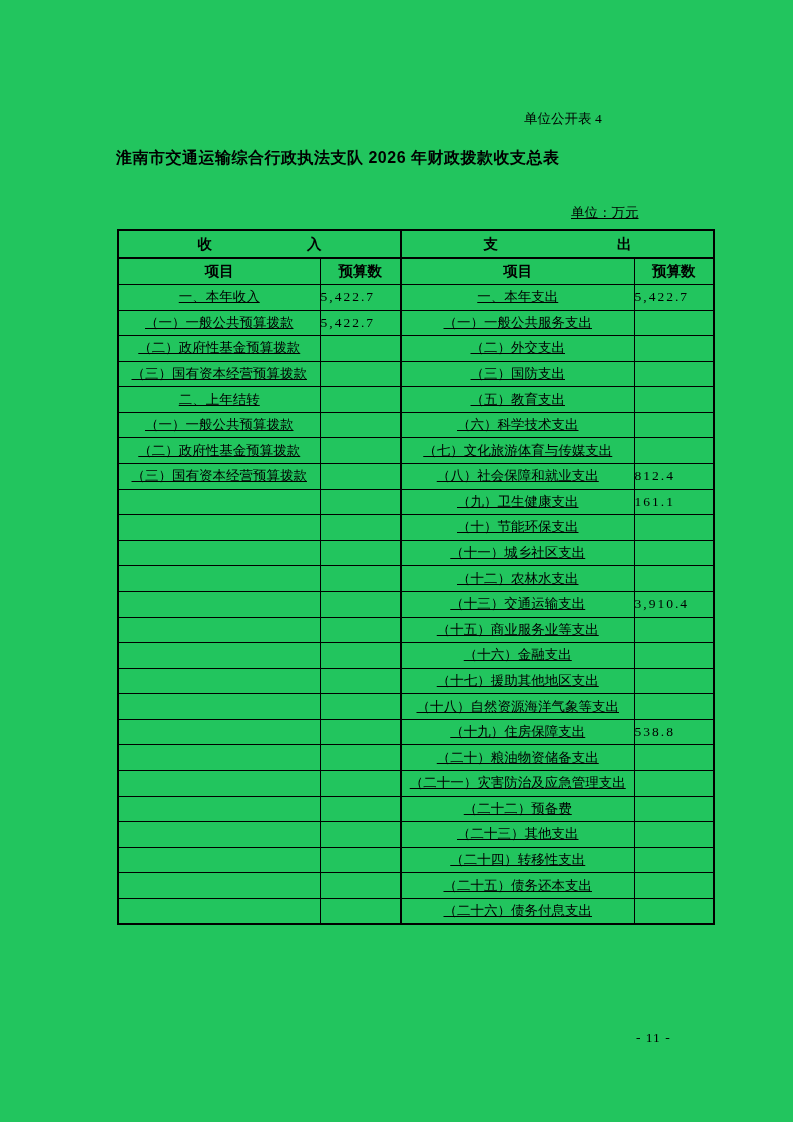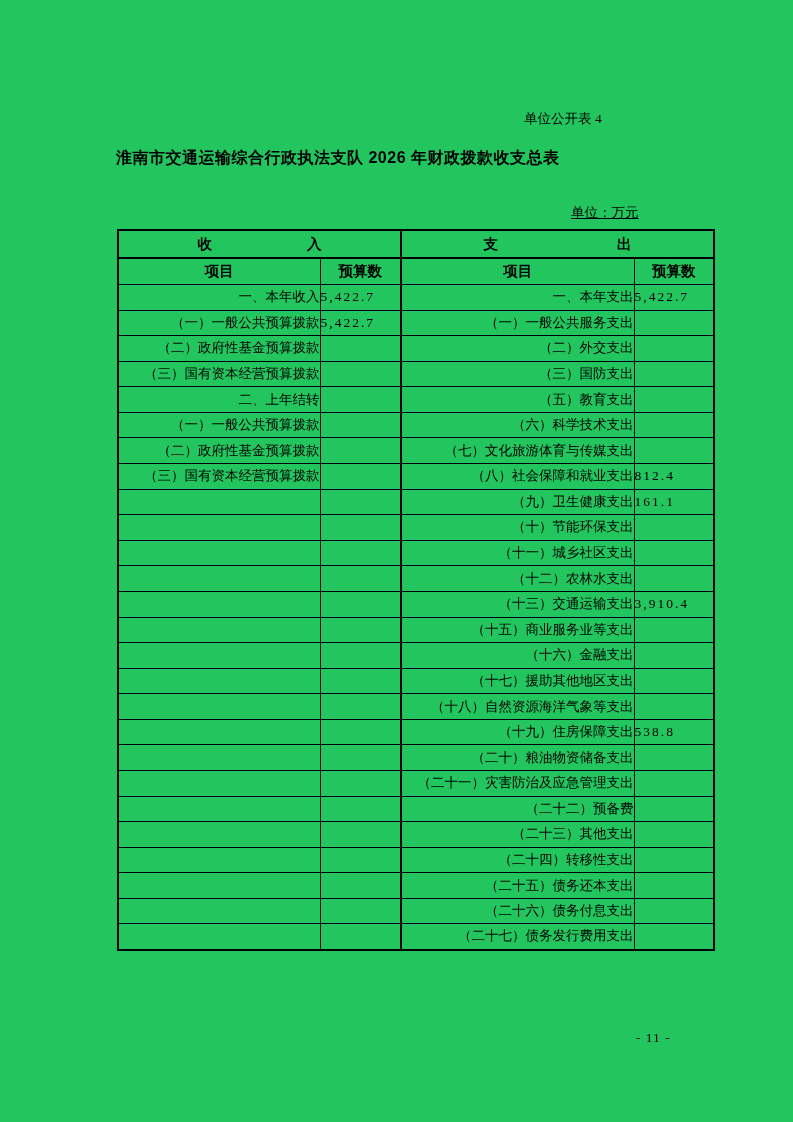--- a/index.html
+++ b/index.html
@@ -75,23 +75,24 @@
     border-right: 2px solid #000 !important;
   }
   .budget-table tbody tr {
     height: 25.59px;
   }
   .budget-table tbody td {
     font-size: 13.5px;
     vertical-align: middle;
   }
   .item-cell {
-    text-align: right;
+    text-align: center;
     padding-left: 8px;
     padding-right: 2px;
+    text-decoration: underline;
   }
   .value-cell {
     text-align: left;
     padding-right: 6px;
     letter-spacing: 2px;
   }
   .spread {
     display: inline-flex;
     justify-content: space-between;
   }
@@ -290,24 +291,18 @@
     <td class="value-cell sep-right"></td>
     <td class="item-cell">（二十五）债务还本支出</td>
     <td class="value-cell"></td>
   </tr>
         <tr>
     <td class="item-cell"></td>
     <td class="value-cell sep-right"></td>
     <td class="item-cell">（二十六）债务付息支出</td>
     <td class="value-cell"></td>
   </tr>
-        <tr>
-    <td class="item-cell"></td>
-    <td class="value-cell sep-right"></td>
-    <td class="item-cell">（二十七）债务发行费用支出</td>
-    <td class="value-cell"></td>
-  </tr>
       </tbody>
   </table>
 
   <div class="page-number">- 11 -</div>
 
 </div>
 
 </body></html>

